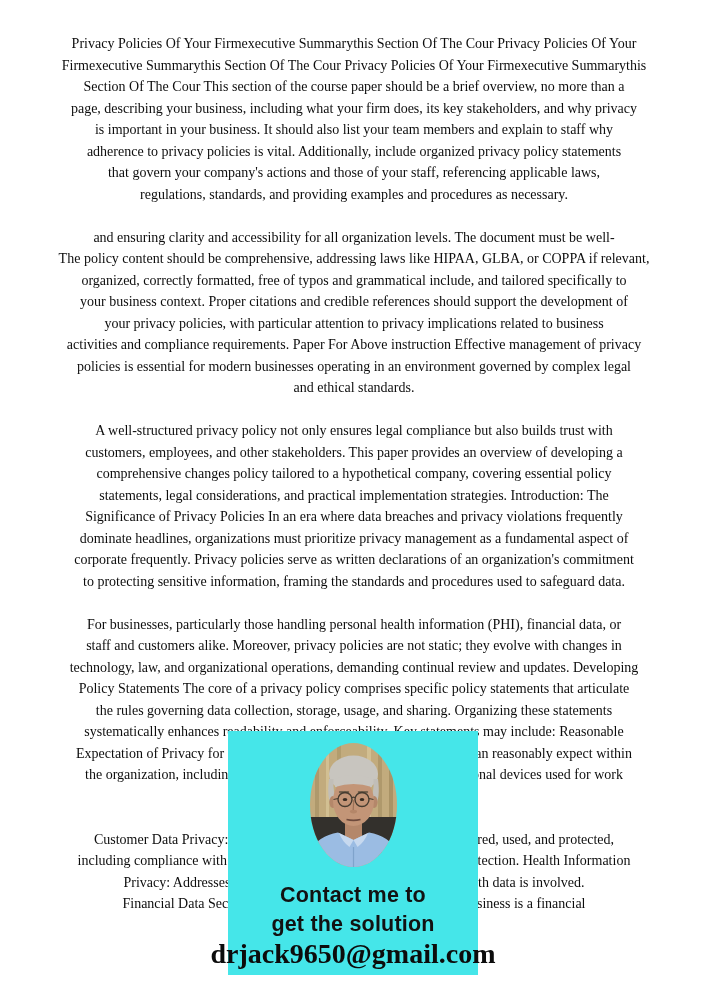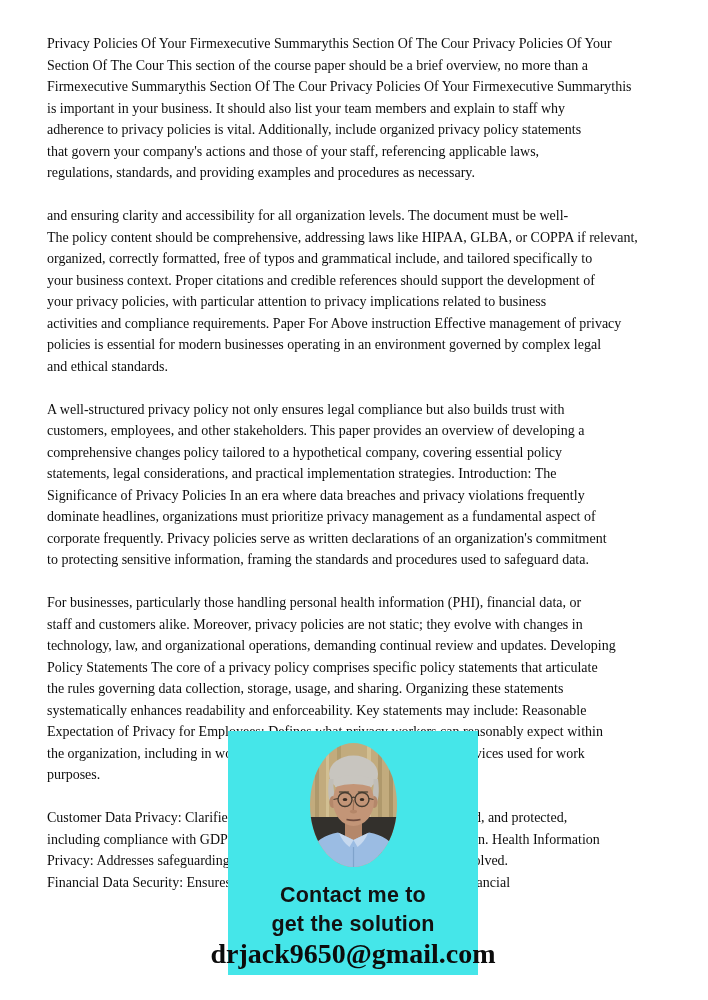--- a/index.html
+++ b/index.html
@@ -22,21 +22,21 @@
     position: absolute;
     left: 47px;
     top: 33px;
     width: 614px;
     color: #0d0d0d;
     font-size: 14px;
     line-height: 21.5px;
   }
   .paragraph { margin: 0 0 21.5px 0; }
   .paragraph:last-child { margin-bottom: 0; }
-  .line { white-space: nowrap; }
+  .line { white-space: nowrap; text-align: center; }
 
   .popup {
     position: absolute;
     left: 228px;
     top: 731px;
     width: 250px;
     height: 244px;
     background: #45e6e9;
     display: flex;
     flex-direction: column;
@@ -70,22 +70,23 @@
   }
 </style>
 </head>
 <body>
 
 <div class="page">
 
   <div class="doc-text" id="doc-text">
       <div class="paragraph">
         <div class="line">Privacy Policies Of Your Firmexecutive Summarythis Section Of The Cour Privacy Policies Of Your</div>
+        <div class="line">Firmexecutive Summarythis Section Of The Cour Privacy Policies Of Your Firmexecutive Summarythis</div>
         <div class="line">Section Of The Cour This section of the course paper should be a brief overview, no more than a</div>
-        <div class="line">Firmexecutive Summarythis Section Of The Cour Privacy Policies Of Your Firmexecutive Summarythis</div>
+        <div class="line">page, describing your business, including what your firm does, its key stakeholders, and why privacy</div>
         <div class="line">is important in your business. It should also list your team members and explain to staff why</div>
         <div class="line">adherence to privacy policies is vital. Additionally, include organized privacy policy statements</div>
         <div class="line">that govern your company's actions and those of your staff, referencing applicable laws,</div>
         <div class="line">regulations, standards, and providing examples and procedures as necessary.</div>
       </div>
       <div class="paragraph">
         <div class="line">and ensuring clarity and accessibility for all organization levels. The document must be well-</div>
         <div class="line">The policy content should be comprehensive, addressing laws like HIPAA, GLBA, or COPPA if relevant,</div>
         <div class="line">organized, correctly formatted, free of typos and grammatical include, and tailored specifically to</div>
         <div class="line">your business context. Proper citations and credible references should support the development of</div>

